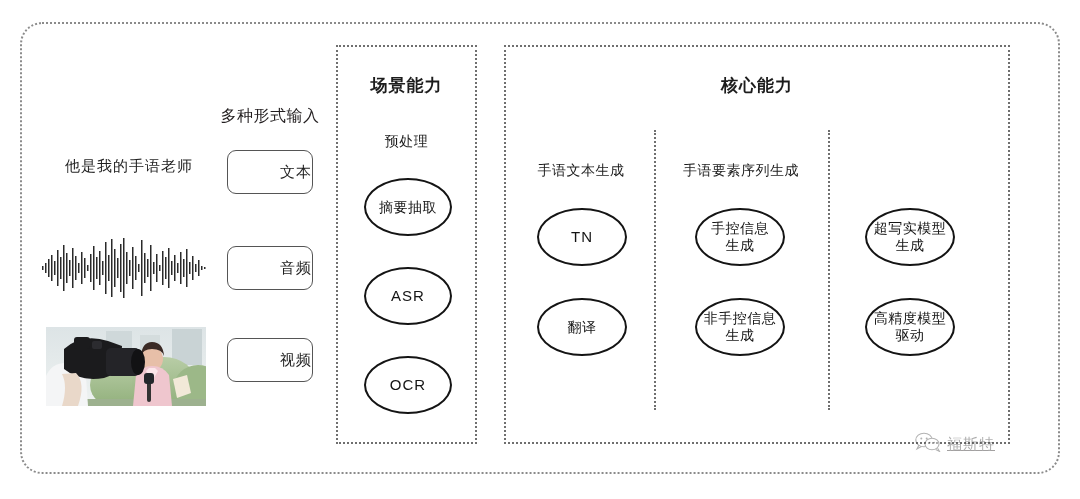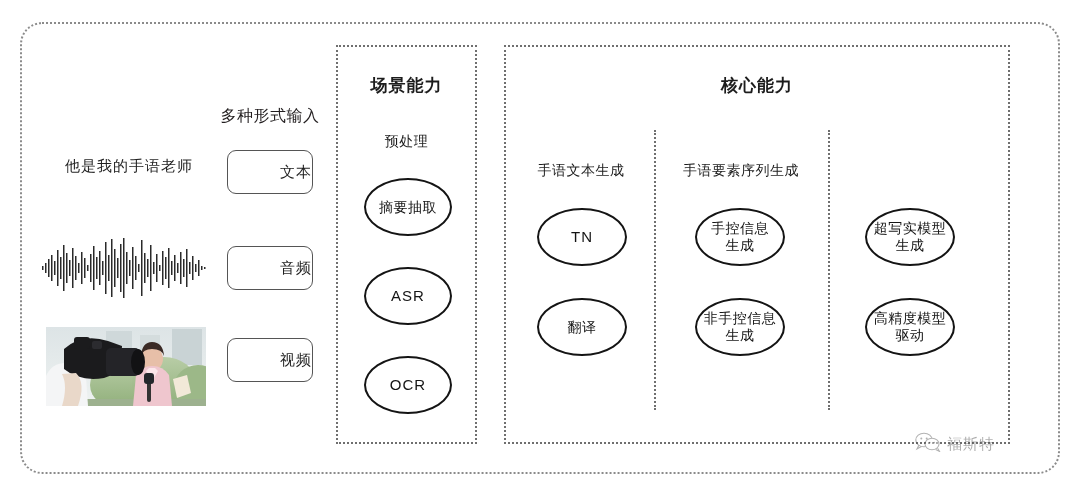--- a/index.html
+++ b/index.html
@@ -146,20 +146,21 @@
 
   
   #watermark {
     position: absolute;
     left: 915px;
     top: 432px;
     display: flex;
     align-items: center;
     gap: 6px;
     opacity: .42;
+    text-decoration: underline;
   }
   #watermark .wm-text {
     font-size: 15px;
     color: #3d3d3d;
     letter-spacing: 1px;
   }
 </style>
 </head>
 <body>
 

